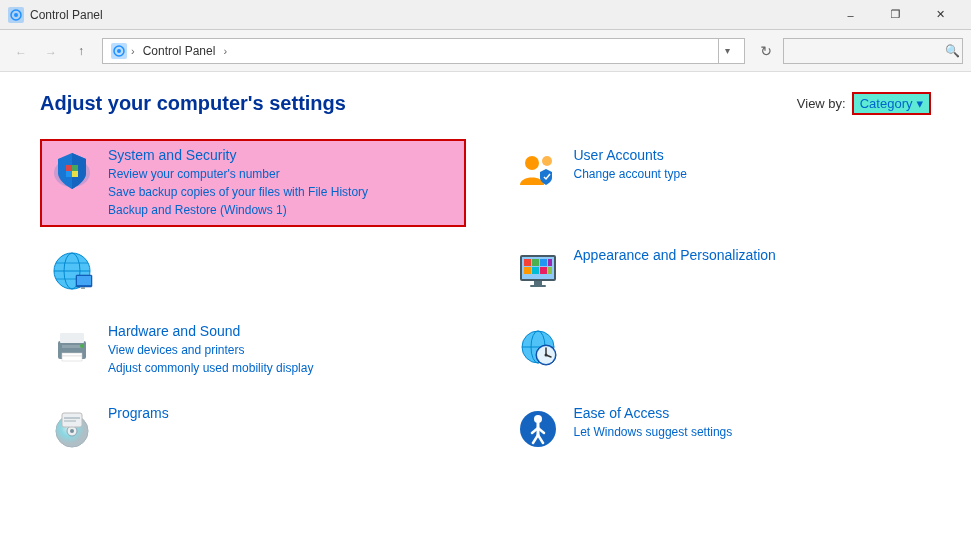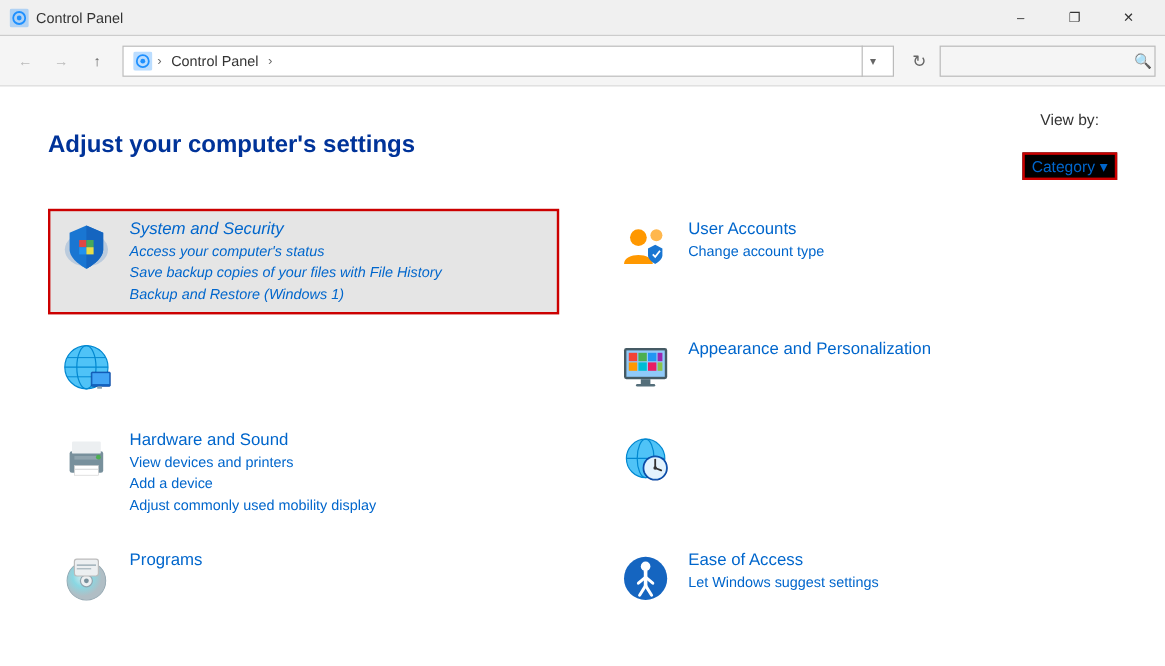--- a/index.html
+++ b/index.html
@@ -152,55 +152,53 @@
       margin-bottom: 24px;
     }
     .page-title {
       font-size: 20px;
       font-weight: 700;
       color: #003399;
     }
     .viewby-container {
       display: flex;
       align-items: center;
-      gap: 20px;
+      gap: 6px;
       font-size: 13px;
       color: #333;
-      flex-direction: column;
     }
     .viewby-dropdown {
       border: 2px solid #cc0000;
       padding: 2px 6px;
       font-size: 13px;
       color: #0066cc;
       cursor: pointer;
       display: flex;
       align-items: flex-start;
       gap: 4px;
-      background: #000000;
+      background: #5eead4;
     }
 
     
     .categories {
       display: grid;
       grid-template-columns: 1fr 1fr;
       gap: 12px 40px;
     }
     .category-item {
       display: flex;
       align-items: flex-start;
       gap: 12px;
       padding: 8px;
       cursor: pointer;
     }
     .category-item.highlighted {
-      background: #e5e5e5;
+      background: #f9a8d4;
       border: 2px solid #cc0000;
       padding: 6px;
-      font-style: italic;
     }
     .category-icon {
       width: 48px;
       height: 48px;
       flex-shrink: 0;
       display: flex;
       align-items: center;
       justify-content: center;
     }
     .category-text {
@@ -310,21 +308,21 @@
           <path d="M24 6 L38 12 L38 26 C38 35 24 42 24 42 L24 6Z" fill="#1565c0"></path>
 
           <rect x="18" y="18" width="6" height="6" fill="#f44336" opacity="0.9"></rect>
           <rect x="24" y="18" width="6" height="6" fill="#4caf50" opacity="0.9"></rect>
           <rect x="18" y="24" width="6" height="6" fill="#2196f3" opacity="0.9"></rect>
           <rect x="24" y="24" width="6" height="6" fill="#ffeb3b" opacity="0.9"></rect>
         </svg>
       </div>
       <div class="category-text">
         <a class="category-name">System and Security</a>
-        <a class="category-link">Access your computer's status</a>
+        <a class="category-link">Review your computer's number</a>
         <a class="category-link">Save backup copies of your files with File History</a>
         <a class="category-link">Backup and Restore (Windows 1)</a>
       </div>
     </div>
 
     <div class="category-item">
       <div class="category-icon">
         <svg width="48" height="48" viewBox="0 0 48 48">
 
           <circle cx="18" cy="16" r="7" fill="#ff9800"></circle>
@@ -393,21 +391,20 @@
           <rect x="12" y="10" width="24" height="10" rx="1" fill="#eceff1"></rect>
           <rect x="14" y="30" width="20" height="3" fill="#fff" stroke="#ccc" stroke-width="0.5"></rect>
           <rect x="14" y="33" width="20" height="5" fill="#fff" stroke="#ccc" stroke-width="0.5"></rect>
 
           <circle cx="34" cy="23" r="2" fill="#4caf50"></circle>
         </svg>
       </div>
       <div class="category-text">
         <a class="category-name">Hardware and Sound</a>
         <a class="category-link">View devices and printers</a>
-        <a class="category-link">Add a device</a>
         <a class="category-link">Adjust commonly used mobility display</a>
       </div>
     </div>
 
     <div class="category-item">
       <div class="category-icon">
         <svg width="48" height="48" viewBox="0 0 48 48">
 
           <circle cx="24" cy="24" r="16" fill="#4fc3f7" stroke="#0288d1" stroke-width="1"></circle>
           <ellipse cx="24" cy="24" rx="7" ry="16" fill="none" stroke="#0288d1" stroke-width="1"></ellipse>

